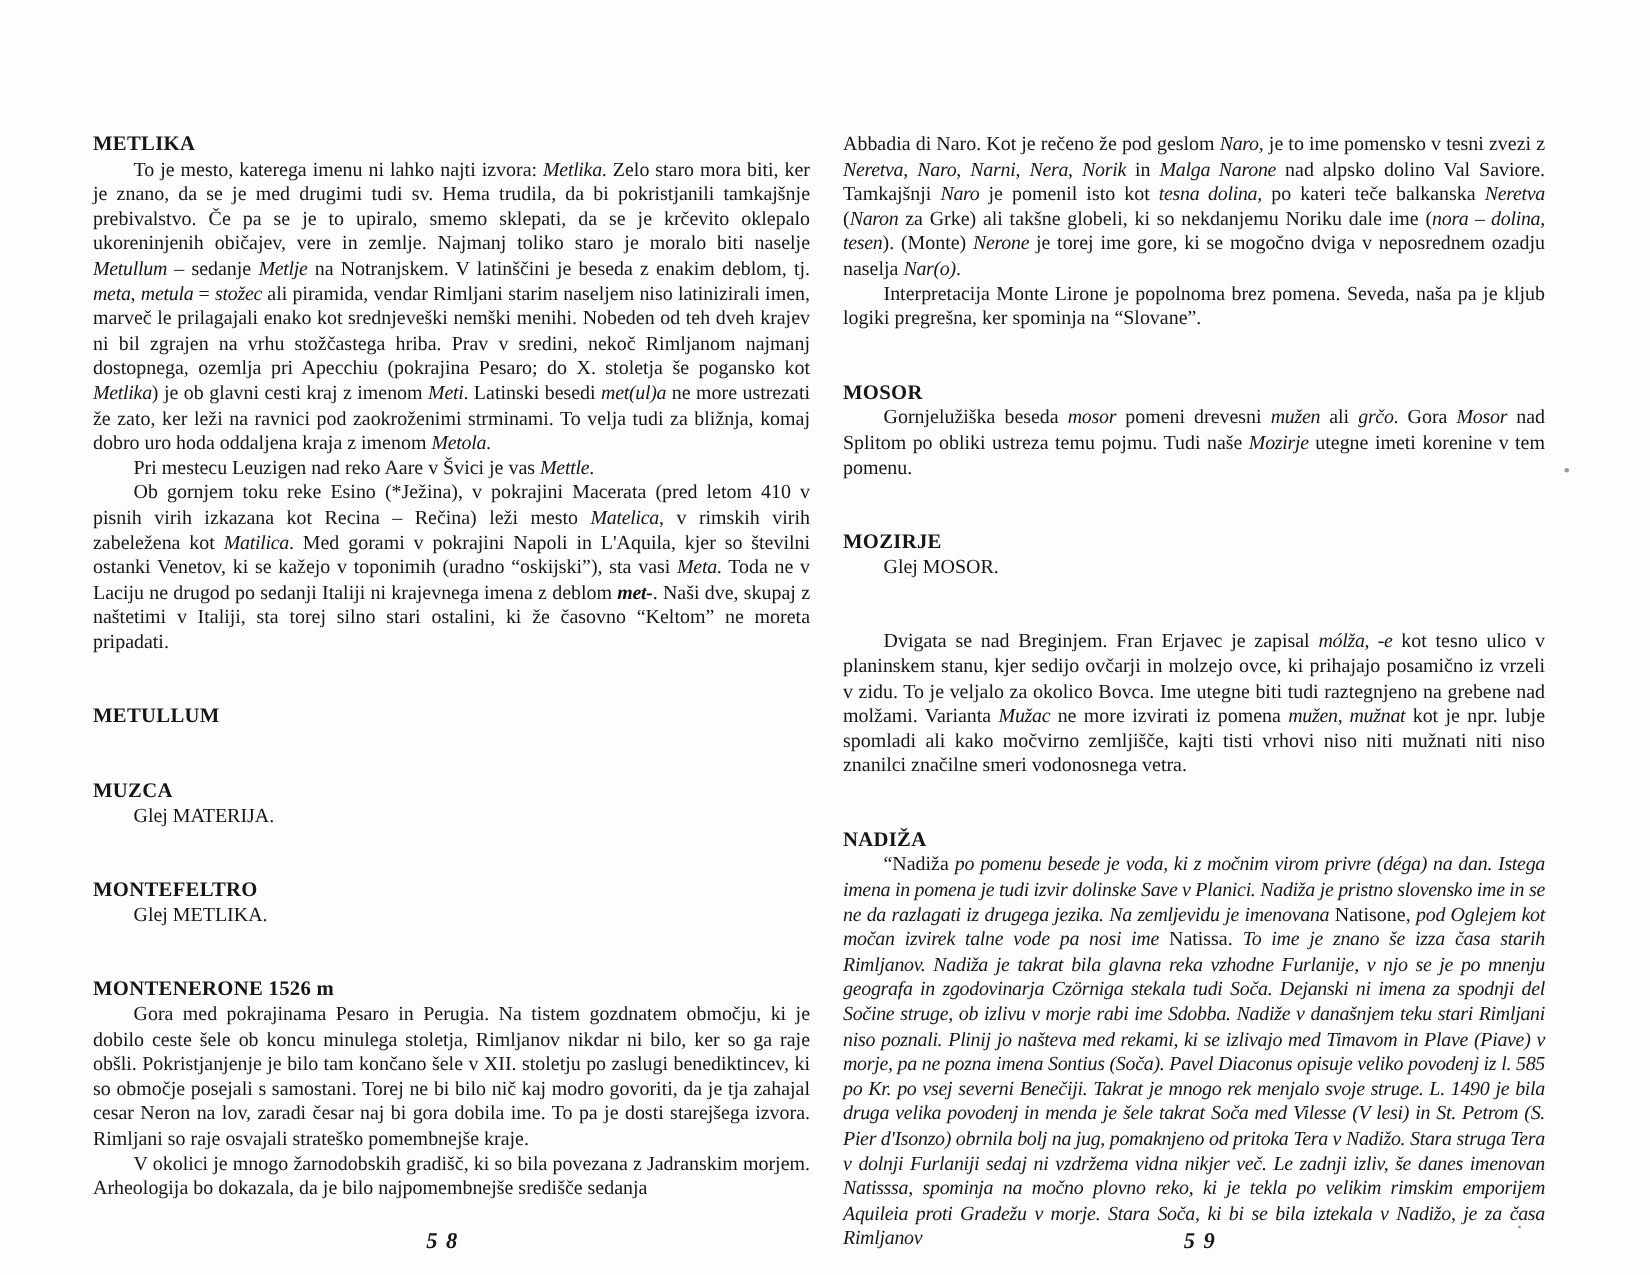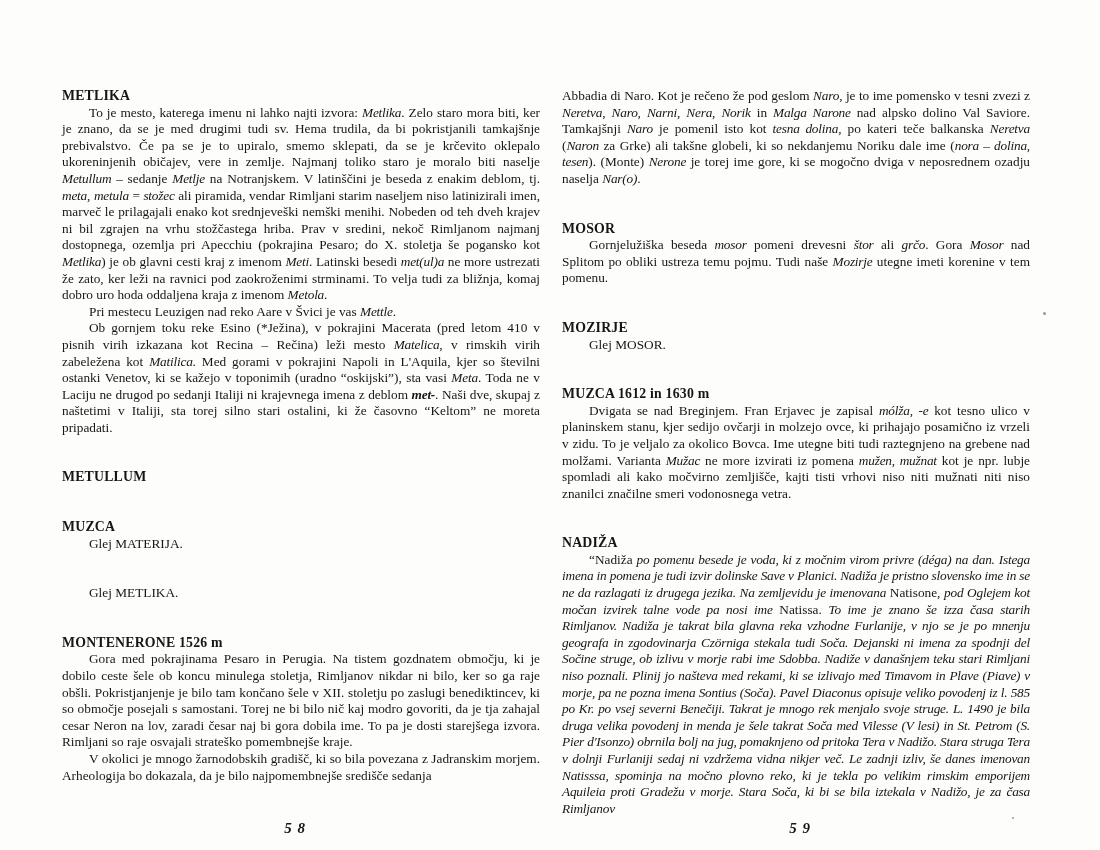--- a/index.html
+++ b/index.html
@@ -67,42 +67,43 @@
         <p class="para indent"><span>Ob gornjem toku reke Esino (*Ježina), v pokrajini Macerata (pred letom 410 v pisnih virih izkazana kot Recina – Rečina) leži mesto </span><span class="it">Matelica</span><span>, v rimskih virih zabeležena kot </span><span class="it">Matilica</span><span>. Med gorami v pokrajini Napoli in L'Aquila, kjer so številni ostanki Venetov, ki se kažejo v toponimih (uradno “oskijski”), sta vasi </span><span class="it">Meta</span><span>. Toda ne v Laciju ne drugod po sedanji Italiji ni krajevnega imena z deblom </span><span class="it bd">met-</span><span>. Naši dve, skupaj z naštetimi v Italiji, sta torej silno stari ostalini, ki že časovno “Keltom” ne moreta pripadati.</span></p>
       </div>
       <div class="entry">
         <div class="entry-heading">METULLUM</div>
       </div>
       <div class="entry">
         <div class="entry-heading">MUZCA</div>
         <p class="para indent"><span>Glej MATERIJA.</span></p>
       </div>
       <div class="entry">
+        <div class="entry-heading">MONTEFELTRO</div>
         <p class="para indent"><span>Glej METLIKA.</span></p>
       </div>
       <div class="entry">
         <div class="entry-heading">MONTENERONE 1526 m</div>
         <p class="para indent"><span>Gora med pokrajinama Pesaro in Perugia. Na tistem gozdnatem območju, ki je dobilo ceste šele ob koncu minulega stoletja, Rimljanov nikdar ni bilo, ker so ga raje obšli. Pokristjanjenje je bilo tam končano šele v XII. stoletju po zaslugi benediktincev, ki so območje posejali s samostani. Torej ne bi bilo nič kaj modro govoriti, da je tja zahajal cesar Neron na lov, zaradi česar naj bi gora dobila ime. To pa je dosti starejšega izvora. Rimljani so raje osvajali strateško pomembnejše kraje.</span></p>
         <p class="para indent"><span>V okolici je mnogo žarnodobskih gradišč, ki so bila povezana z Jadranskim morjem. Arheologija bo dokazala, da je bilo najpomembnejše središče sedanja</span></p>
       </div>
     </div>
   <div class="column col-right">
       <div class="entry">
         <p class="para"><span>Abbadia di Naro. Kot je rečeno že pod geslom </span><span class="it">Naro</span><span>, je to ime pomensko v tesni zvezi z </span><span class="it">Neretva</span><span>, </span><span class="it">Naro</span><span>, </span><span class="it">Narni</span><span>, </span><span class="it">Nera</span><span>, </span><span class="it">Norik</span><span> in </span><span class="it">Malga Narone</span><span> nad alpsko dolino Val Saviore. Tamkajšnji </span><span class="it">Naro</span><span> je pomenil isto kot </span><span class="it">tesna dolina</span><span>, po kateri teče balkanska </span><span class="it">Neretva</span><span> (</span><span class="it">Naron</span><span> za Grke) ali takšne globeli, ki so nekdanjemu Noriku dale ime (</span><span class="it">nora – dolina, tesen</span><span>). (Monte) </span><span class="it">Nerone</span><span> je torej ime gore, ki se mogočno dviga v neposrednem ozadju naselja </span><span class="it">Nar(o)</span><span>.</span></p>
+        <p class="para indent"><span>Interpretacija Monte Lirone je popolnoma brez pomena. Seveda, naša pa je kljub logiki pregrešna, ker spominja na “Slovane”.</span></p>
       </div>
       <div class="entry">
         <div class="entry-heading">MOSOR</div>
-        <p class="para indent"><span>Gornjelužiška beseda </span><span class="it">mosor</span><span> pomeni drevesni </span><span class="it">štor</span><span> ali </span><span class="it">grčo</span><span>. Gora </span><span class="it">Mosor</span><span> nad Splitom po obliki ustreza temu pojmu. Tudi naše </span><span class="it">Mozirje</span><span> utegne imeti korenine v tem pomenu.</span></p>
+        <p class="para indent"><span>Gornjelužiška beseda </span><span class="it">mosor</span><span> pomeni drevesni </span><span class="it">mužen</span><span> ali </span><span class="it">grčo</span><span>. Gora </span><span class="it">Mosor</span><span> nad Splitom po obliki ustreza temu pojmu. Tudi naše </span><span class="it">Mozirje</span><span> utegne imeti korenine v tem pomenu.</span></p>
       </div>
       <div class="entry">
         <div class="entry-heading">MOZIRJE</div>
         <p class="para indent"><span>Glej MOSOR.</span></p>
       </div>
       <div class="entry">
-        <div class="entry-heading">MUZCA 1612 in 1630 m</div>
         <p class="para indent"><span>Dvigata se nad Breginjem. Fran Erjavec je zapisal </span><span class="it">mólža, -e</span><span> kot tesno ulico v planinskem stanu, kjer sedijo ovčarji in molzejo ovce, ki prihajajo posamično iz vrzeli v zidu. To je veljalo za okolico Bovca. Ime utegne biti tudi raztegnjeno na grebene nad molžami. Varianta </span><span class="it">Mužac</span><span> ne more izvirati iz pomena </span><span class="it">mužen, mužnat</span><span> kot je npr. lubje spomladi ali kako močvirno zemljišče, kajti tisti vrhovi niso niti mužnati niti niso znanilci značilne smeri vodonosnega vetra.</span></p>
       </div>
       <div class="entry">
         <div class="entry-heading">NADIŽA</div>
         <p class="para indent"><span>“Nadiža</span><span class="it"> po pomenu besede je voda, ki z močnim virom privre (déga) na dan. Istega imena in pomena je tudi izvir dolinske Save v Planici. Nadiža je pristno slovensko ime in se ne da razlagati iz drugega jezika. Na zemljevidu je imenovana </span><span>Natisone,</span><span class="it"> pod Oglejem kot močan izvirek talne vode pa nosi ime </span><span>Natissa.</span><span class="it"> To ime je znano še izza časa starih Rimljanov. Nadiža je takrat bila glavna reka vzhodne Furlanije, v njo se je po mnenju geografa in zgodovinarja Czörniga stekala tudi Soča. Dejanski ni imena za spodnji del Sočine struge, ob izlivu v morje rabi ime Sdobba. Nadiže v današnjem teku stari Rimljani niso poznali. Plinij jo našteva med rekami, ki se izlivajo med Timavom in Plave (Piave) v morje, pa ne pozna imena Sontius (Soča). Pavel Diaconus opisuje veliko povodenj iz l. 585 po Kr. po vsej severni Benečiji. Takrat je mnogo rek menjalo svoje struge. L. 1490 je bila druga velika povodenj in menda je šele takrat Soča med Vilesse (V lesi) in St. Petrom (S. Pier d'Isonzo) obrnila bolj na jug, pomaknjeno od pritoka Tera v Nadižo. Stara struga Tera v dolnji Furlaniji sedaj ni vzdržema vidna nikjer več. Le zadnji izliv, še danes imenovan Natisssa, spominja na močno plovno reko, ki je tekla po velikim rimskim emporijem Aquileia proti Gradežu v morje. Stara Soča, ki bi se bila iztekala v Nadižo, je za časa Rimljanov</span></p>
       </div>
     </div>
   <div class="pageno pageno-left">5 8</div>
   <div class="pageno pageno-right">5 9</div>
   <div class="scan-speck speck-1"></div>

